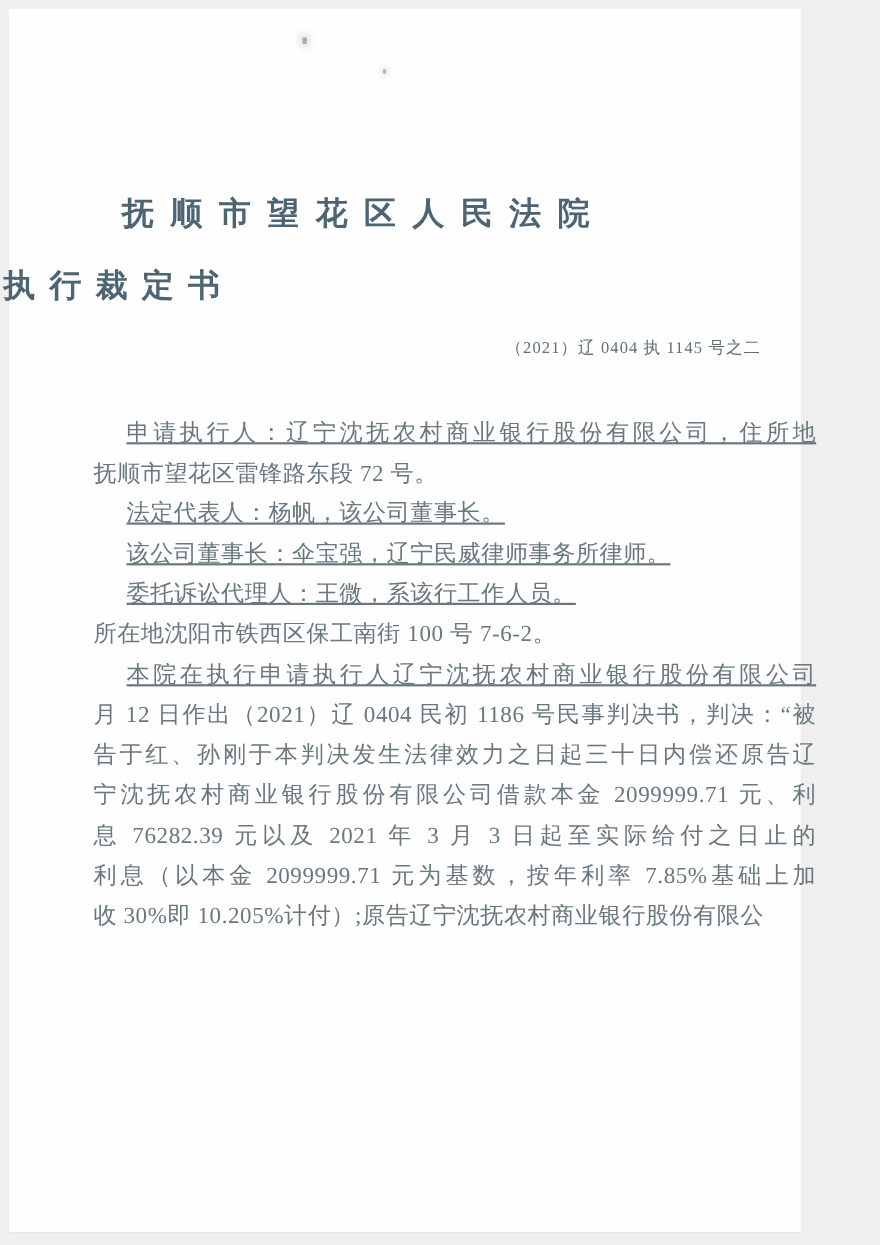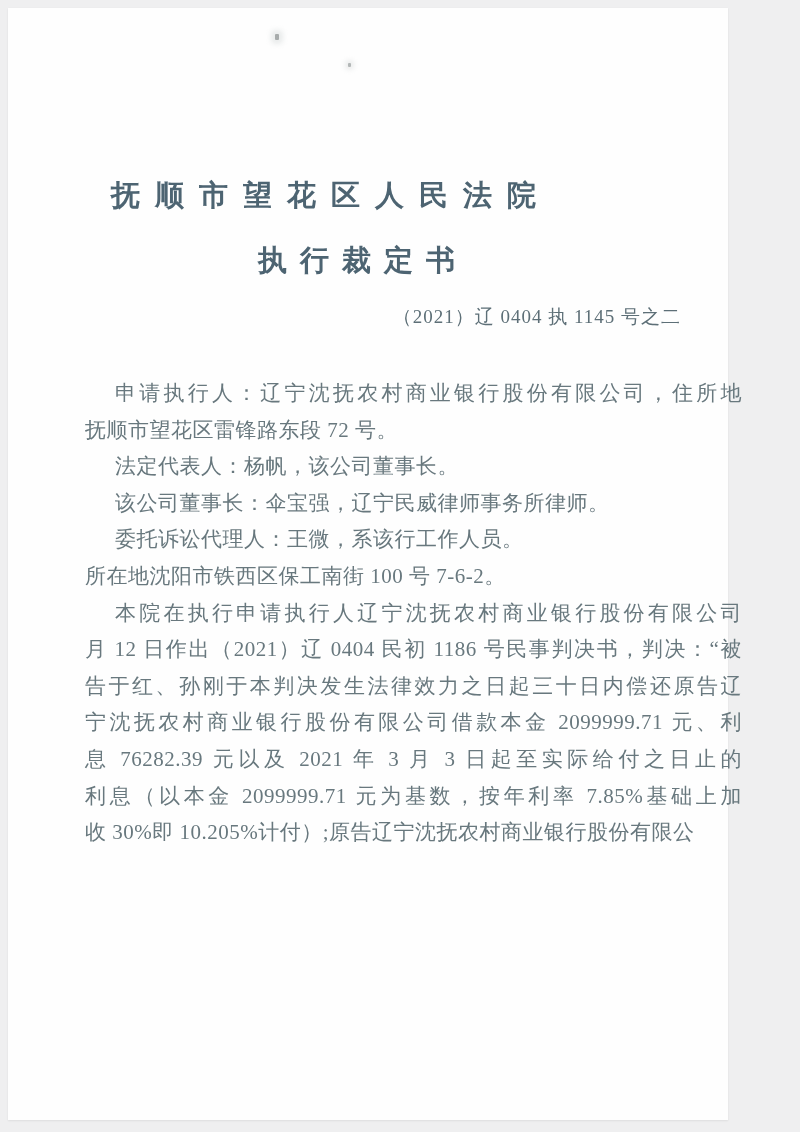--- a/index.html
+++ b/index.html
@@ -46,53 +46,53 @@
     line-height:32px;
     font-weight:bold;
     letter-spacing:15px;
     transform:translateX(-37px);
     color:var(--ink-title);
     white-space:nowrap;
   }
   .doctype{
     position:absolute;
     top:236px; left:0; width:100%;
-    text-align:center;
+    text-align:left;
     font-size:29px;
     line-height:32px;
     font-weight:bold;
     letter-spacing:13px;
     transform:translateX(-5px);
     color:var(--ink-title);
     white-space:nowrap;
   }
   .caseno{
     position:absolute;
-    top:297px; right:47px;
-    font-size:19px;
+    top:297px; right:36px;
+    font-size:15px;
     line-height:24px;
     letter-spacing:1px;
     color:var(--ink-caseno);
     white-space:nowrap;
   }
   .docbody{
     position:absolute;
     top:367px; left:77px;
     width:657px;
     font-size:21px;
     line-height:36.6px;
     color:var(--ink-body);
   }
   .line{
     text-align:justify;
     text-align-last:justify;
     text-justify:inter-character;
     letter-spacing:0.5px;
   }
-  .line.first{ text-indent:30px; }
+  .line.first{ text-indent:30px;text-decoration:underline; }
   .line.last{ text-align-last:left; }
 </style>
 </head>
 <body>
 
 <div class="page">
   <div class="speck s1"></div>
   <div class="speck s2"></div>
 
   <h1 class="court">抚顺市望花区人民法院</h1>

